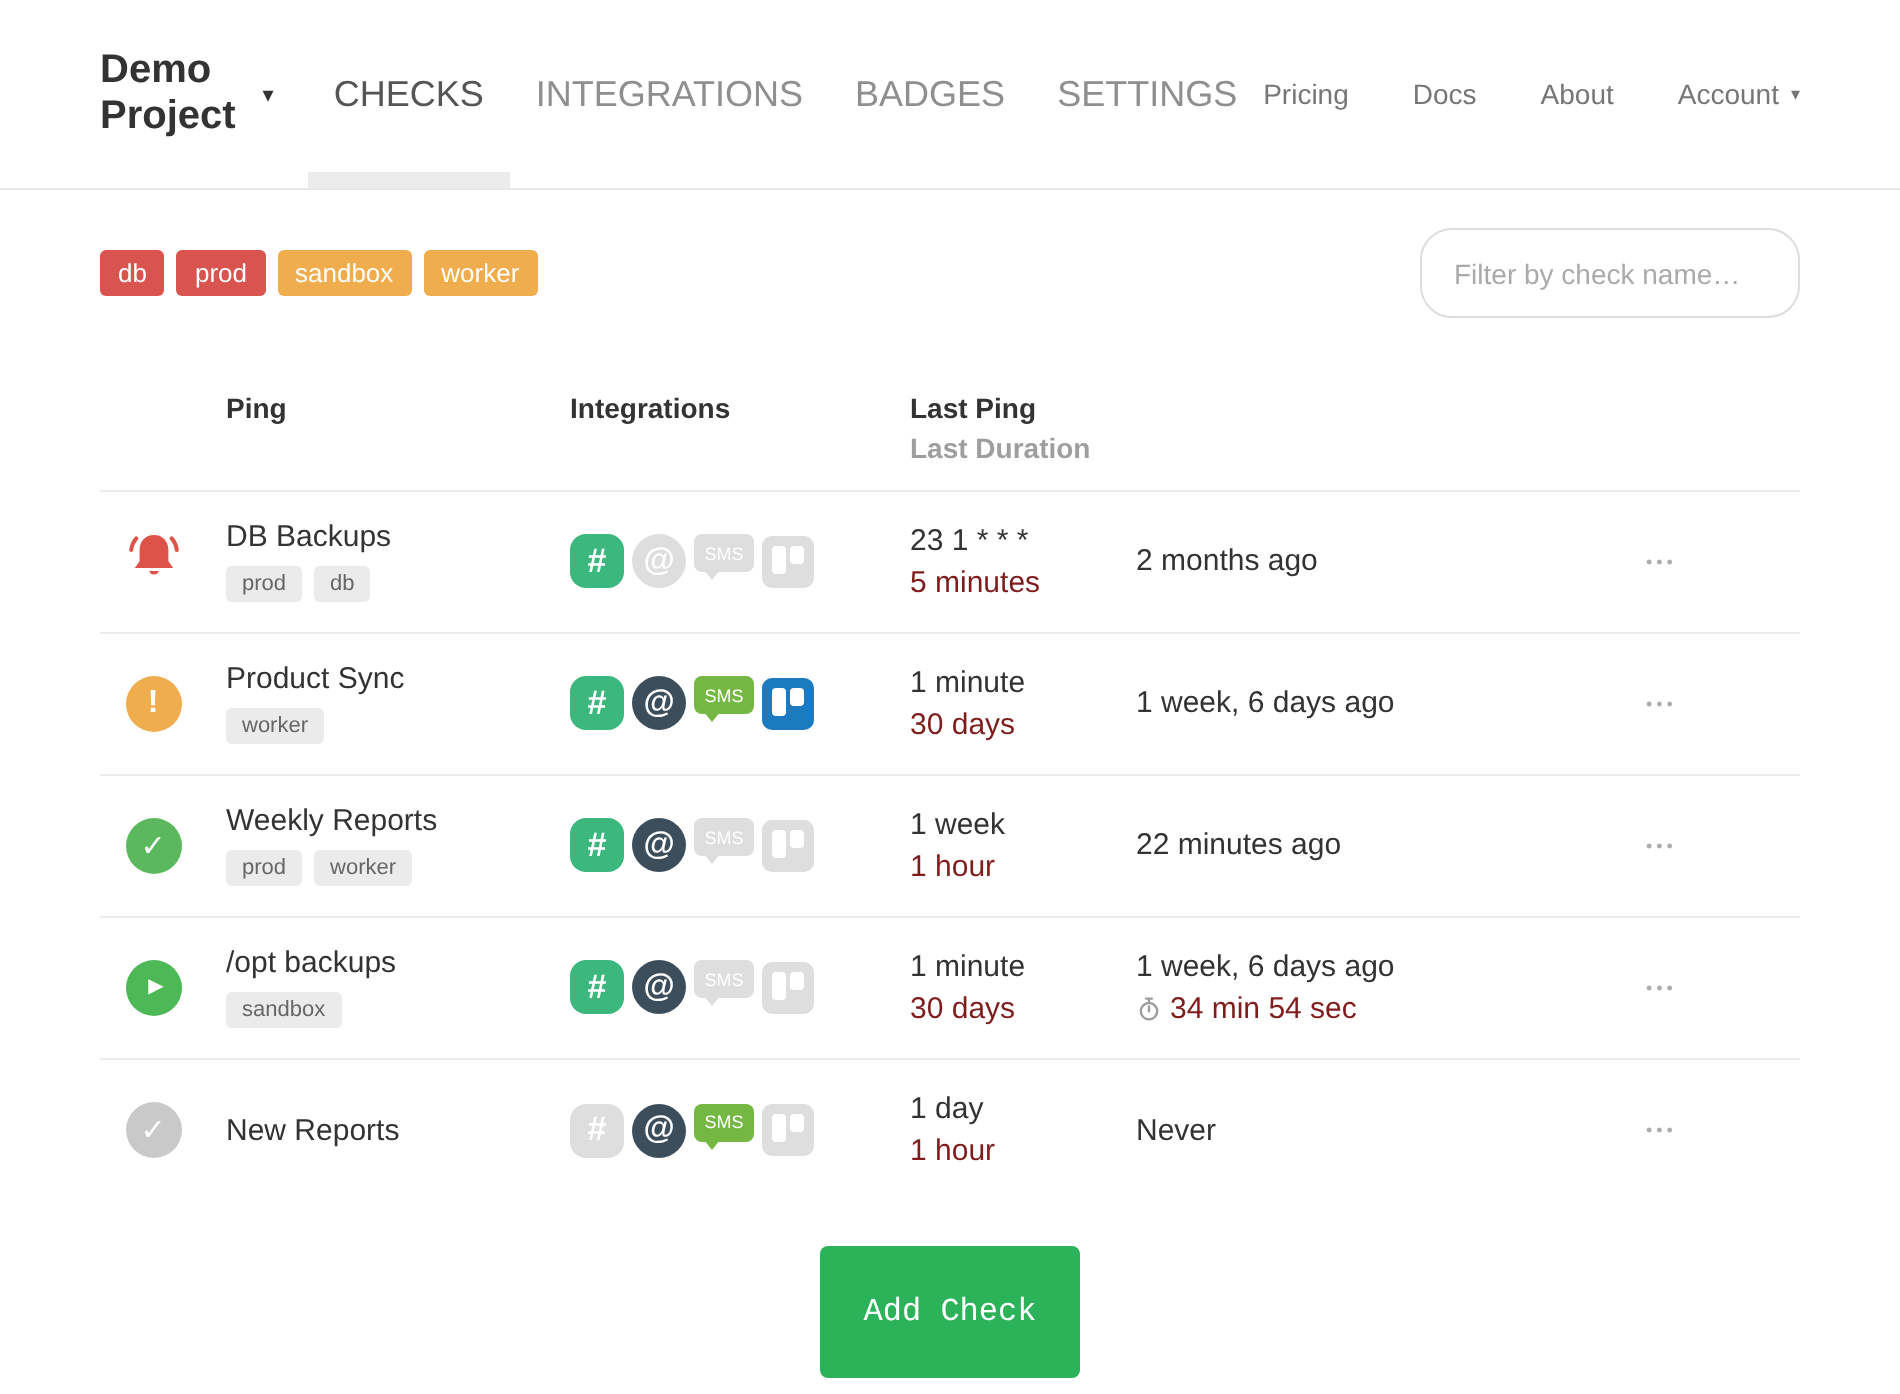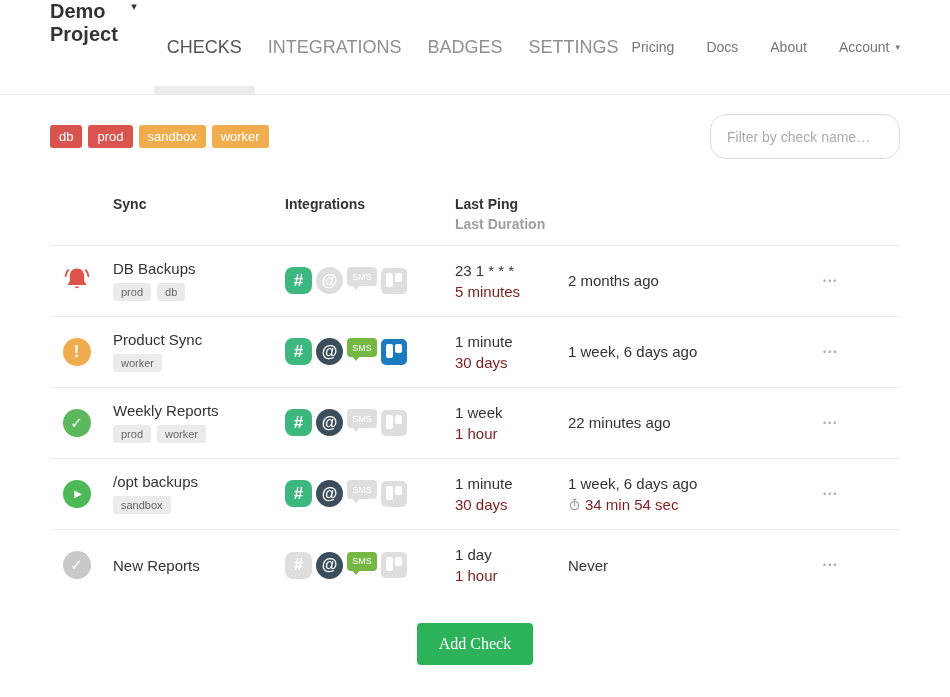--- a/index.html
+++ b/index.html
@@ -3,21 +3,21 @@
 <meta charset="utf-8">
 <style>
   * { box-sizing: border-box; margin: 0; padding: 0; }
   html, body { width: 950px; height: 697px; background: #fff; overflow: hidden; }
   body { font-family: "Liberation Sans", "DejaVu Sans", sans-serif; color: #333; }
 
   
   .navbar { display: flex; justify-content: space-between; align-items: stretch;
             height: 95px; padding: 0 50px; border-bottom: 1px solid #e7e7e7; }
   .nav-left { display: flex; align-items: stretch; }
-  .project-switcher { display: flex; gap: 8px; cursor: pointer; margin-right: 17px; }
+  .project-switcher { display: flex; align-items: center; gap: 8px; cursor: pointer; margin-right: 17px; }
   .project-name { font-size: 20px; font-weight: bold; color: #333; }
   .caret { font-size: 11px; color: #333; }
   .caret.sm { font-size: 9px; color: #767676; }
   .tabs { display: flex; align-items: stretch; }
   .tab { display: flex; align-items: center; padding: 4px 13px; font-size: 18px;
          color: #8f8f8f; position: relative; cursor: pointer; text-decoration: none; }
   .tab.active { color: #555; }
   .tab.active::after { content: ""; position: absolute; left: 0; right: 0; bottom: 0;
                        height: 8px; background: #ececec; }
   .nav-right { display: flex; align-items: center; gap: 32px; }
@@ -84,21 +84,21 @@
   .two-line { font-size: 15px; line-height: 1.4; }
   .two-line .sub { color: #7f1d1d; display: flex; align-items: center; gap: 4px; }
 
   
   .cell-menu { display: flex; }
   .dots { color: #adadad; font-size: 9px; letter-spacing: 2px; cursor: pointer; user-select: none; }
 
   
   .footer { display: flex; justify-content: center; margin-top: 22px; }
   .add-check-btn { background: #2cb359; color: #fff; border: none; border-radius: 4px;
-                   font-size: 16px; padding: 12px 22px; cursor: pointer; font-family: Liberation Serif, serif; }
+                   font-size: 16px; padding: 24px 22px; cursor: pointer; font-family: Liberation Mono, monospace; }
 </style>
 </head>
 <body>
 
 <div class="navbar">
   <div class="nav-left">
     <div class="project-switcher">
       <span class="project-name">Demo Project</span>
       <span class="caret">▾</span>
     </div>
@@ -126,21 +126,21 @@
     <button class="tag-btn danger">prod</button>
     <button class="tag-btn warning">sandbox</button>
     <button class="tag-btn warning">worker</button>
   </div>
   <input class="filter-input" type="text" placeholder="Filter by check name…" style="">
 </div>
 
 <div class="checks-table">
   <div class="thead grid-cols">
     <div></div>
-    <div class="th">Sync</div>
+    <div class="th">Ping</div>
     <div class="th">Integrations</div>
     <div class="th">
       <div>Last Ping</div>
       <div class="sub">Last Duration</div>
     </div>
     <div></div>
   </div>
   <div id="check-rows">
   <div class="row grid-cols">
     <div class="cell-status">

